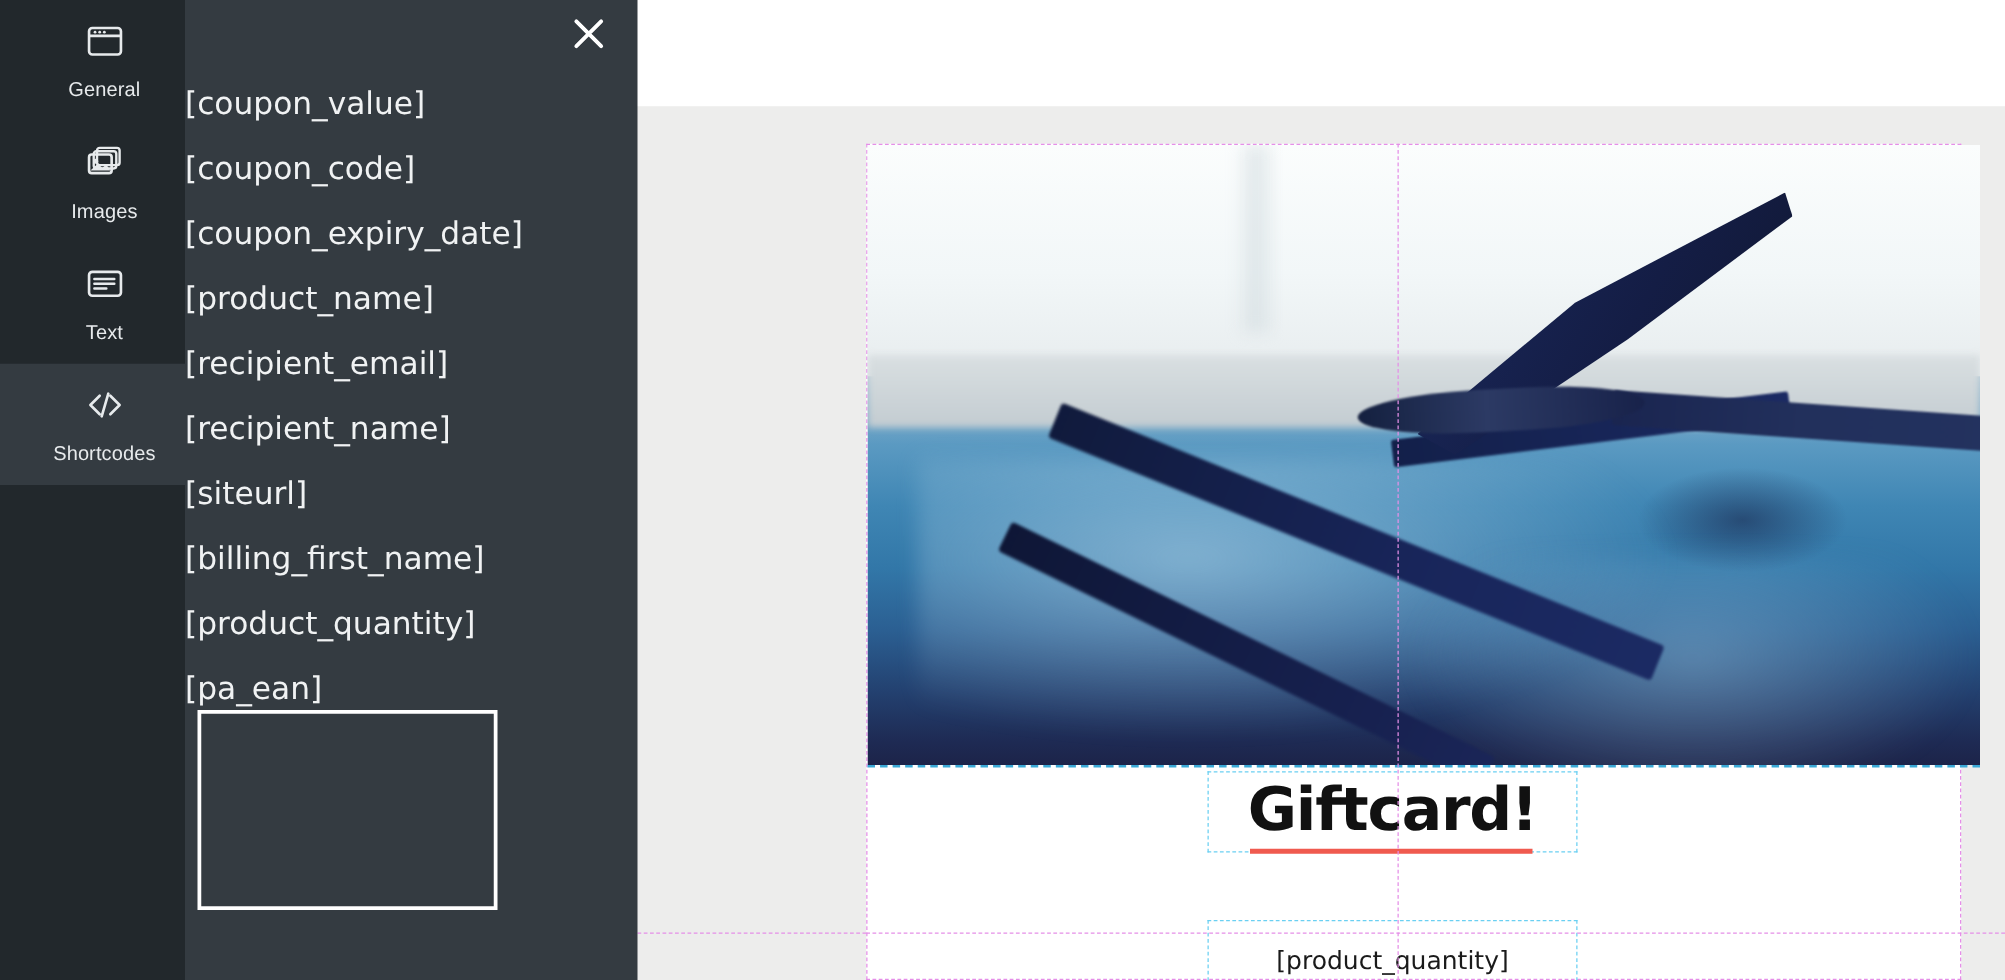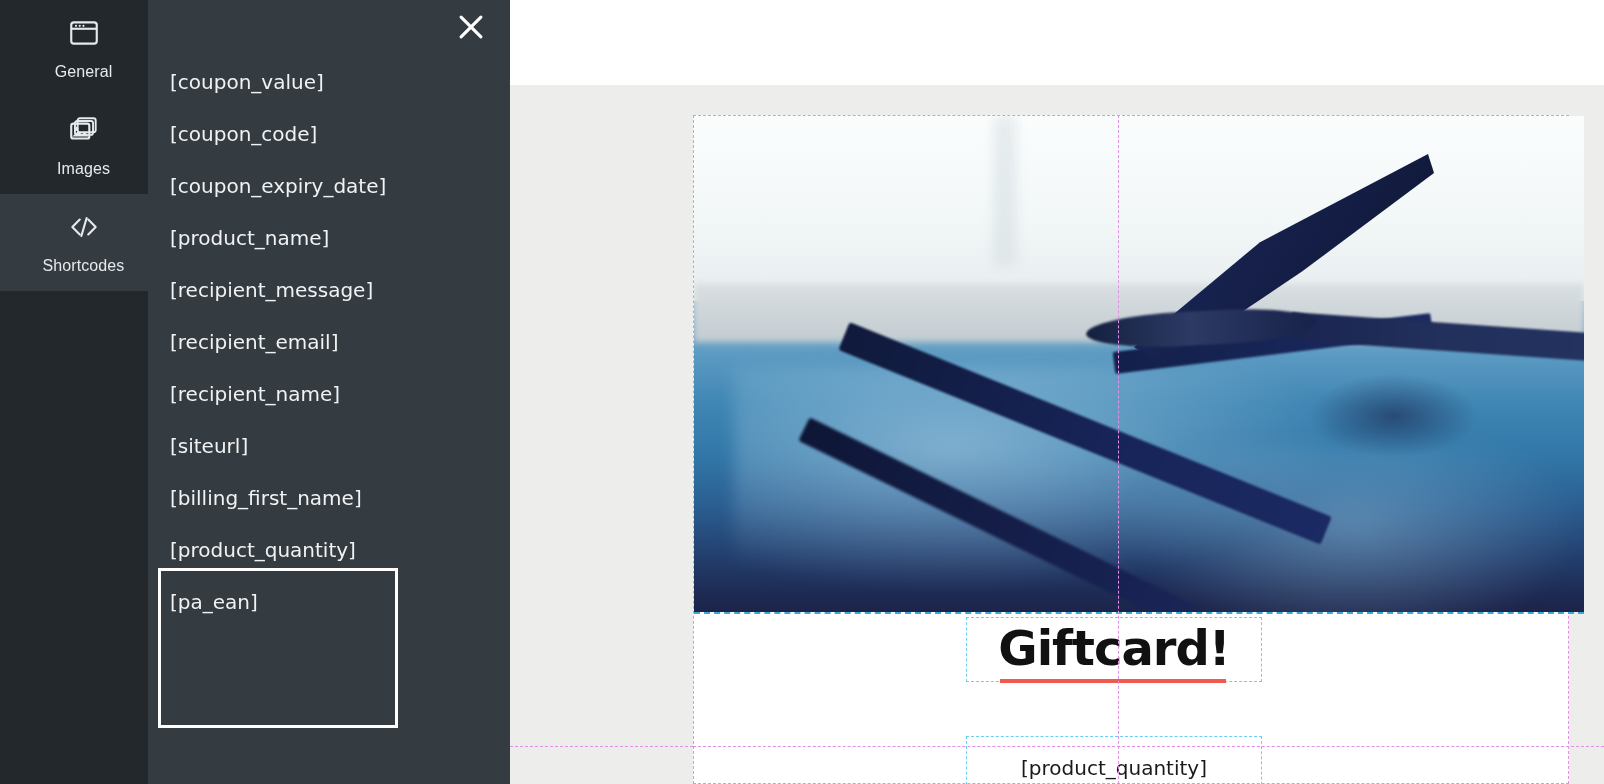--- a/index.html
+++ b/index.html
@@ -309,23 +309,22 @@
   }
   .panel-list {
     position: absolute;
     left: 0; top: 56px;
     width: 362px;
   }
   .panel-item {
     height: 52px;
     display: flex;
     align-items: center;
-    padding-left: 22px;
     font-family: "DejaVu Sans", sans-serif;
-    font-size: 20px;
+    font-size: 25px;
     color: #f0f2f3;
     cursor: pointer;
     white-space: nowrap;
   }
   .selection-ring {
     position: absolute;
     left: 158px;
     top: 568px;
     width: 240px;
     height: 160px;
@@ -381,21 +380,20 @@
     <div class="panel-close">
       <svg class="rail-icon" viewBox="0 0 24 24" width="26" height="26">
         <path d="M5 5 L19 19 M19 5 L5 19" stroke="#ffffff" stroke-width="2.2" fill="none" stroke-linecap="round"></path>
       </svg>
     </div>
     <div class="panel-list" id="panel-list">
         <div class="panel-item">[coupon_value]</div>
         <div class="panel-item">[coupon_code]</div>
         <div class="panel-item">[coupon_expiry_date]</div>
         <div class="panel-item">[product_name]</div>
-        <div class="panel-item">[recipient_message]</div>
         <div class="panel-item">[recipient_email]</div>
         <div class="panel-item">[recipient_name]</div>
         <div class="panel-item">[siteurl]</div>
         <div class="panel-item">[billing_first_name]</div>
         <div class="panel-item">[product_quantity]</div>
         <div class="panel-item">[pa_ean]</div>
       </div>
   </div>
 
   <div class="selection-ring"></div>
@@ -414,20 +412,27 @@
       <div class="rail-item">
         <span><svg viewBox="0 0 32 32" width="34" height="34">
             <rect x="10" y="5" width="17" height="13" rx="2" fill="none" stroke="#e7eaec" stroke-width="1.8"></rect>
             <rect x="7.5" y="7.5" width="17" height="13" rx="2" fill="none" stroke="#e7eaec" stroke-width="1.8"></rect>
             <rect x="4" y="10" width="17" height="14" rx="2" fill="none" stroke="#e7eaec" stroke-width="2"></rect>
             <circle cx="9" cy="15" r="1.9" fill="#e7eaec"></circle>
             <path d="M5 22 L10.5 17 L14 20 L17 17.5 L20 22 Z" fill="#e7eaec"></path>
           </svg></span>
         <span class="rail-label">Images</span>
       </div>
+      <div class="rail-item">
+        <span><svg viewBox="0 0 32 32" width="34" height="34">
+            <rect x="4" y="7" width="24" height="18" rx="2.5" fill="none" stroke="#e7eaec" stroke-width="2"></rect>
+            <path d="M8 12.5 H23 M8 16 H23 M8 19.5 H17" stroke="#e7eaec" stroke-width="1.9" stroke-linecap="round"></path>
+          </svg></span>
+        <span class="rail-label">Text</span>
+      </div>
       <div class="rail-item active">
         <span><svg viewBox="0 0 32 32" width="34" height="34">
             <path d="M12 9 L5 16 L12 23" fill="none" stroke="#e7eaec" stroke-width="2" stroke-linecap="round" stroke-linejoin="round"></path>
             <path d="M20 9 L27 16 L20 23" fill="none" stroke="#e7eaec" stroke-width="2" stroke-linecap="round" stroke-linejoin="round"></path>
             <path d="M18.5 7.5 L13.5 24.5" stroke="#e7eaec" stroke-width="2" stroke-linecap="round"></path>
           </svg></span>
         <span class="rail-label">Shortcodes</span>
       </div>
     </div>
 

